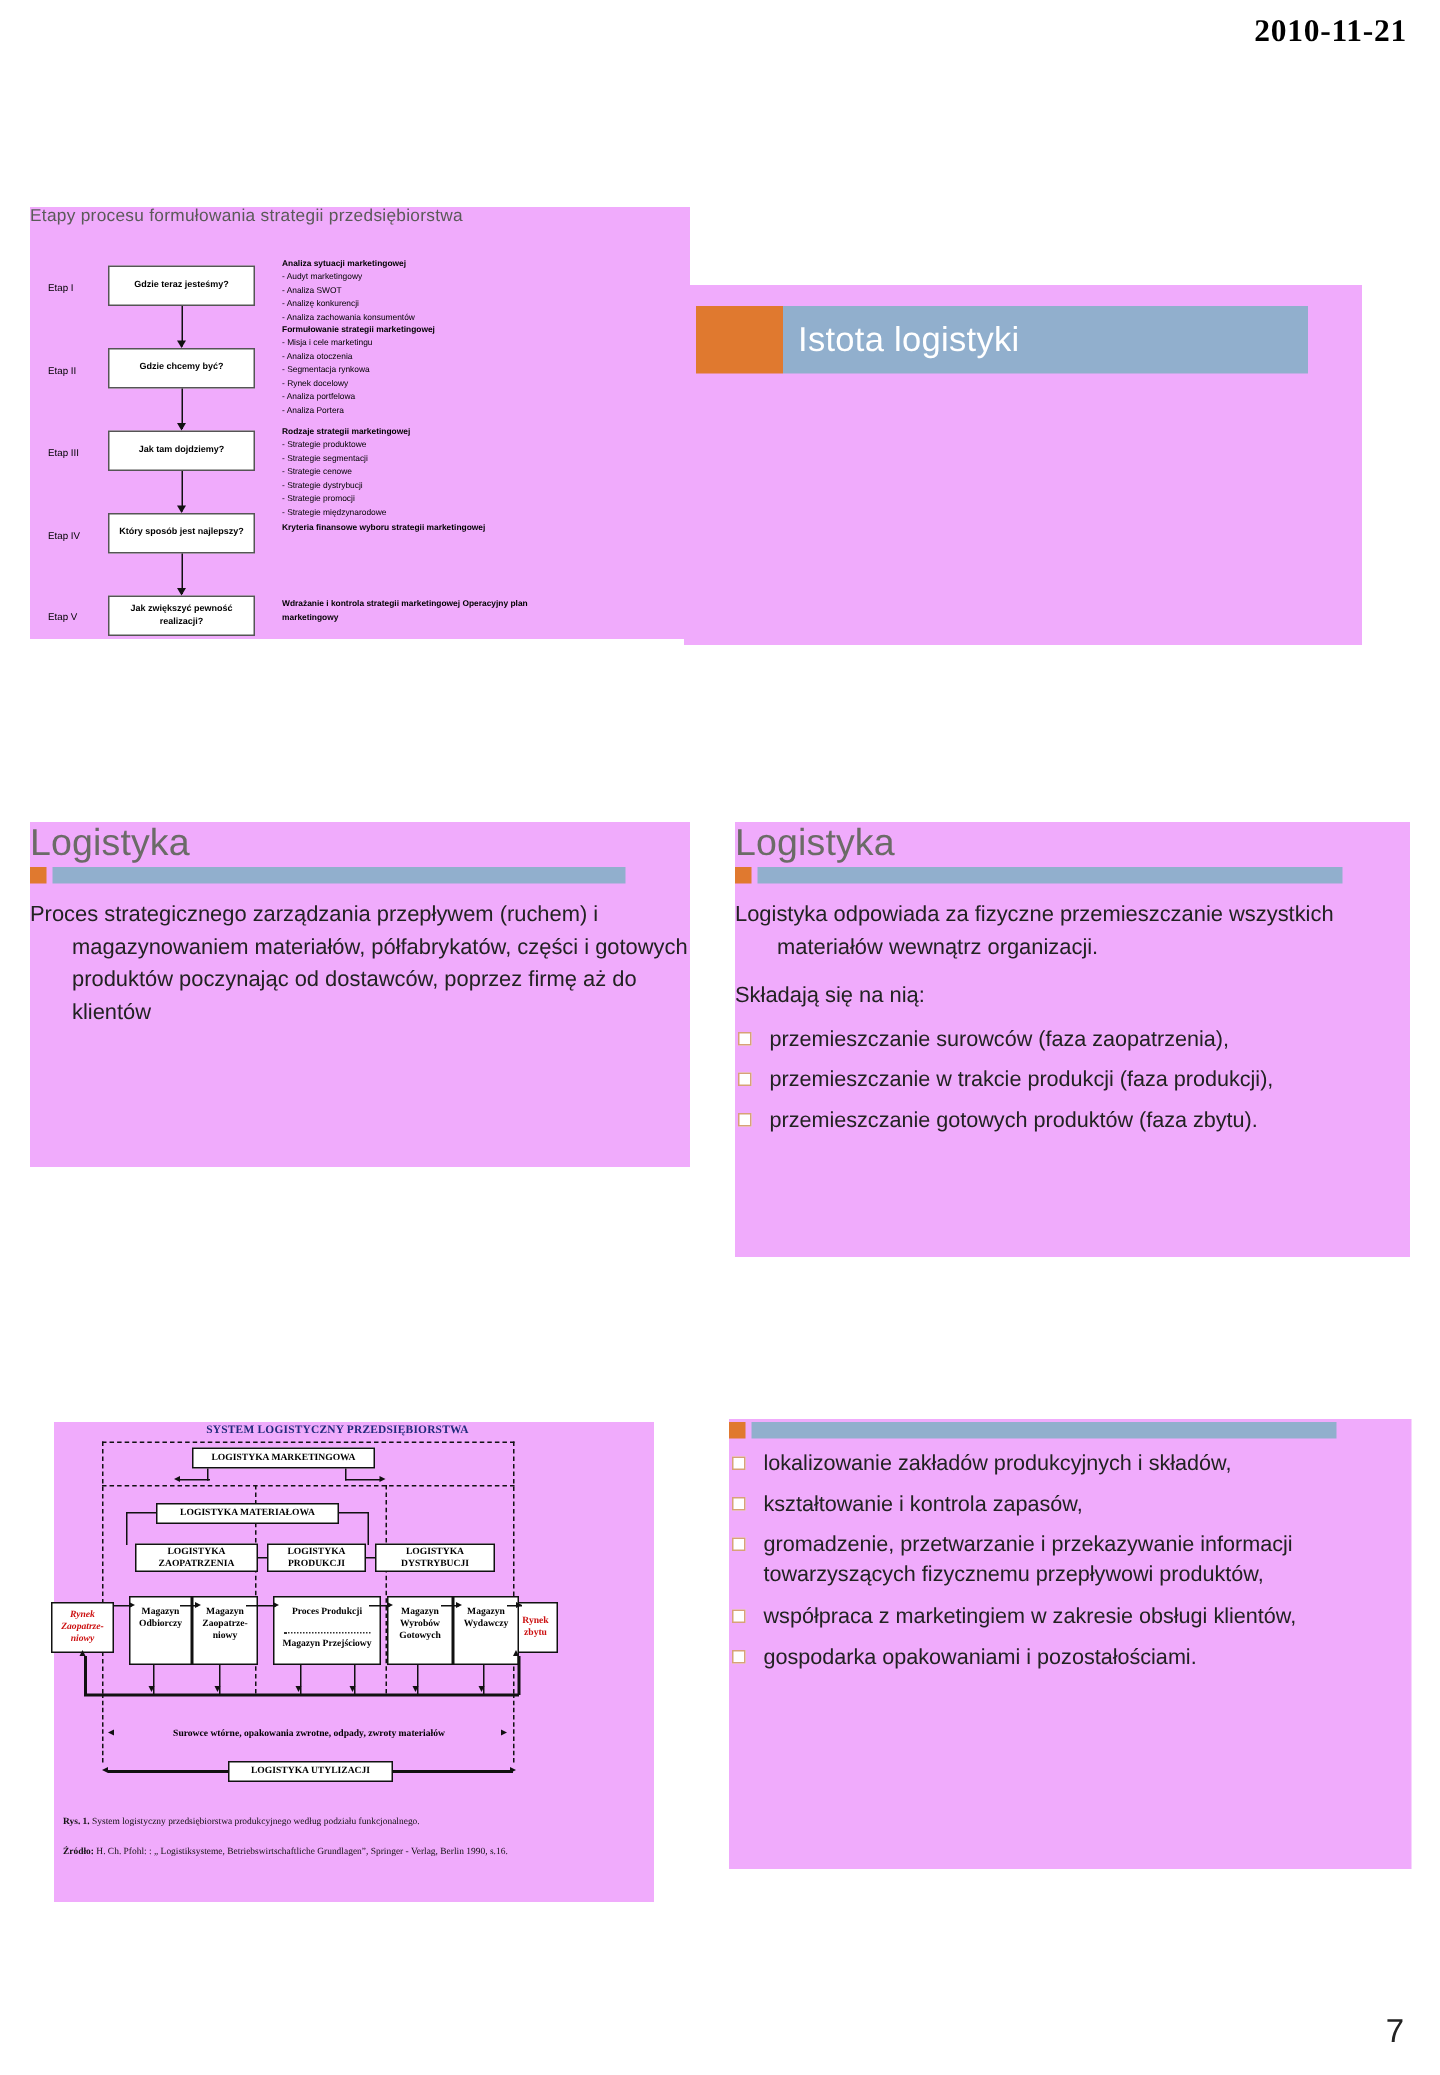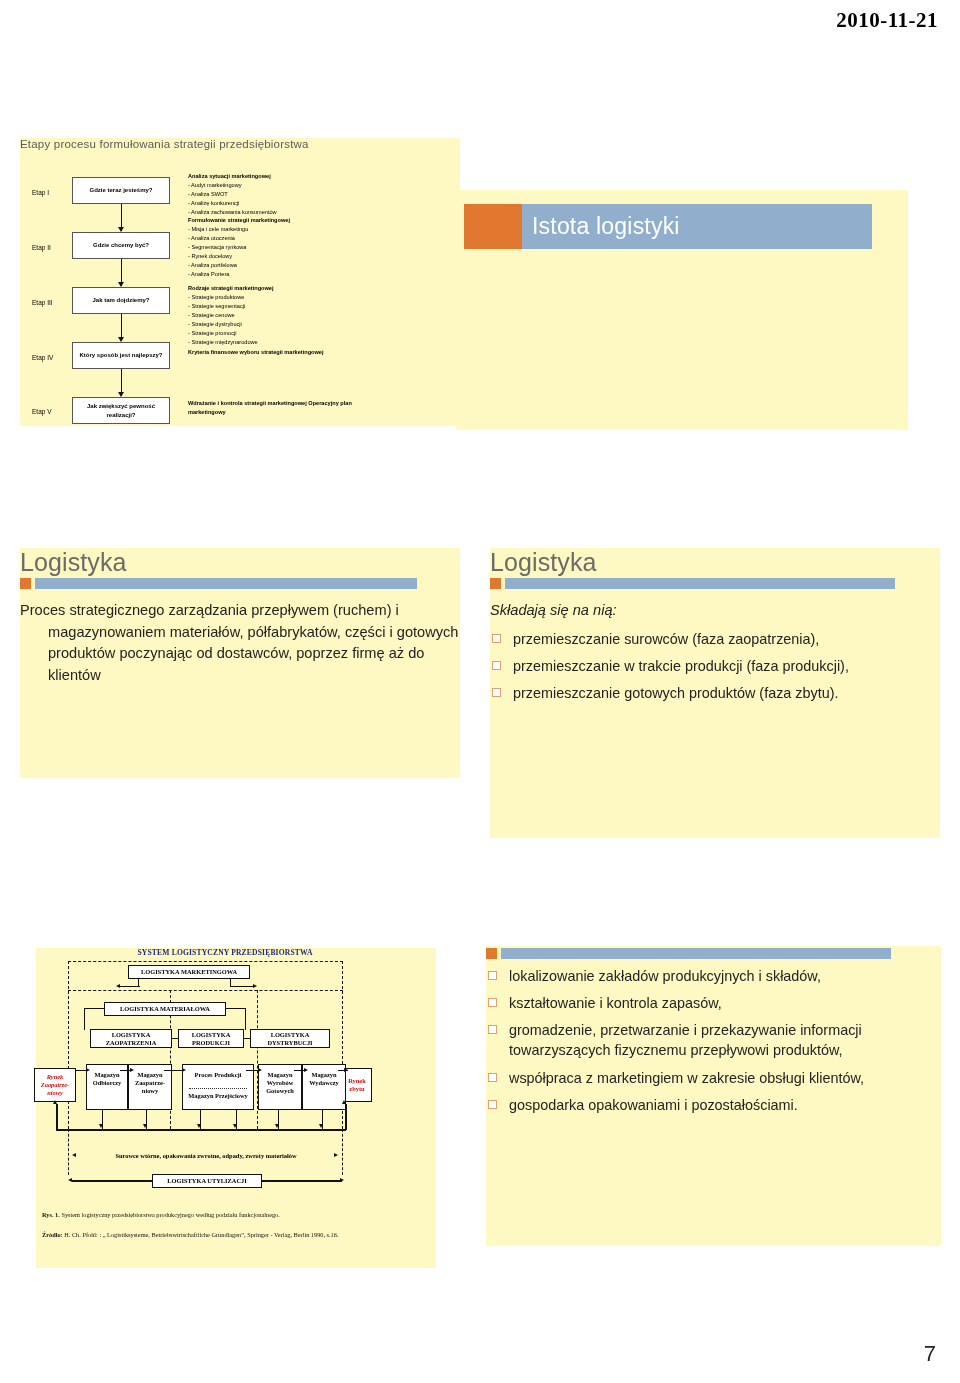--- a/index.html
+++ b/index.html
@@ -15,21 +15,21 @@
     position:absolute;top:8px;right:22px;
     font-family:"Liberation Serif", serif;
     font-size:21px;font-weight:700;letter-spacing:.5px;color:#000;
   }
   .page-number{
     position:absolute;bottom:16px;right:24px;
     font-size:22px;color:#222;font-family:"Liberation Sans",sans-serif;
   }
 
   
-  .slide{position:absolute;background:#fef9c3;}
+  .slide{position:absolute;background:#f0abfc;}
 
   
   .s1{left:20px;top:138px;width:440px;height:288px;}
   .s1-title{
     font-size:11.5px;color:#5a5a58;letter-spacing:.2px;
     font-family:"Liberation Sans",sans-serif;
   }
   .flow{position:relative;margin-top:16px;height:245px;}
   .flow-stage{position:absolute;font-size:6.5px;font-weight:400;color:#000;}
   .flow-box{
@@ -201,21 +201,22 @@
     </div>
     <div class="cs-body hang">Proces strategicznego zarządzania przepływem (ruchem) i magazynowaniem materiałów, półfabrykatów, części i gotowych produktów poczynając od dostawców, poprzez firmę aż do klientów</div>
   </div>
 
   <div class="slide s4">
     <div class="cs-title">Logistyka</div>
     <div class="cs-rule">
       <div class="o"></div>
       <div class="b"></div>
     </div>
-    <div class="cs-body" style="font-style:italic;">Składają się na nią:</div>
+    <div class="cs-body hang">Logistyka odpowiada za fizyczne przemieszczanie wszystkich materiałów wewnątrz organizacji.</div>
+    <div class="cs-body" style="">Składają się na nią:</div>
     <ul class="cs-ul">
       <li><span class="bullet"></span><span>przemieszczanie surowców (faza zaopatrzenia),</span></li>
       <li><span class="bullet"></span><span>przemieszczanie w trakcie produkcji (faza produkcji),</span></li>
       <li><span class="bullet"></span><span>przemieszczanie gotowych produktów (faza zbytu).</span></li>
     </ul>
   </div>
 
   <div class="slide s5">
     <div class="sys">
 

